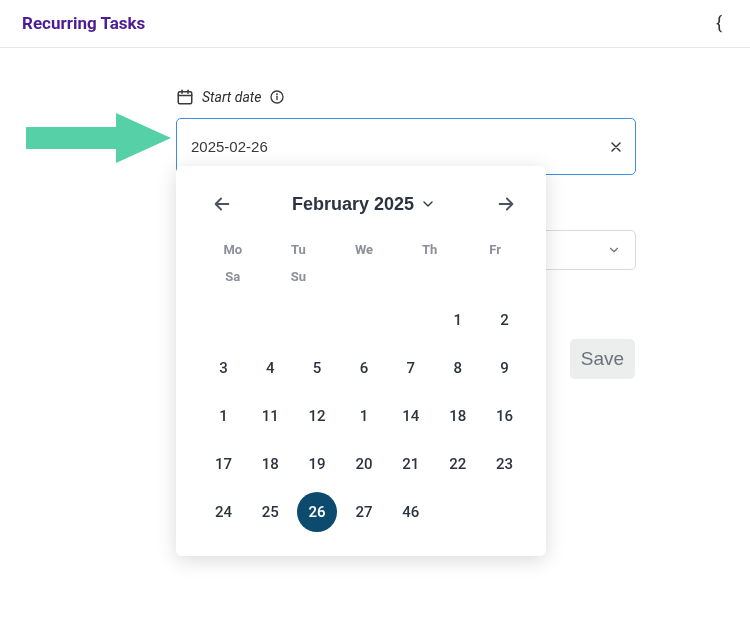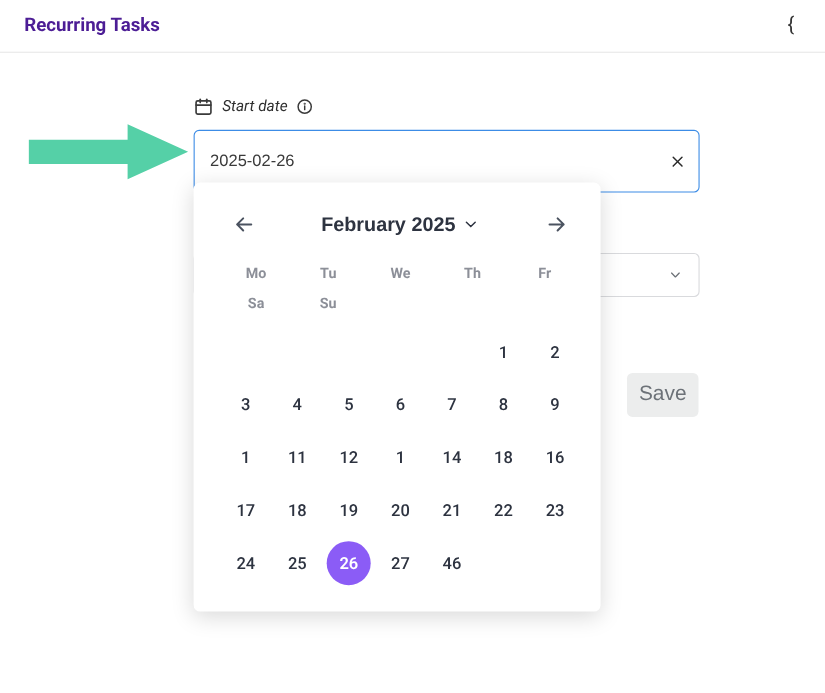--- a/index.html
+++ b/index.html
@@ -152,21 +152,21 @@
       cursor: pointer;
       border-radius: 50%;
       width: 40px;
       margin: 0 auto;
       font-weight: 500;
     }
     .day-cell.blank {
       cursor: default;
     }
     .day-cell.selected {
-      background: #8b5cf6;
+      background: #0c4a6e;
       color: #fff;
       font-weight: 600;
     }
     .behind-select {
       position: absolute;
       left: 176px;
       top: 230px;
       width: 460px;
       height: 40px;
       border: 1px solid #d9dadd;

